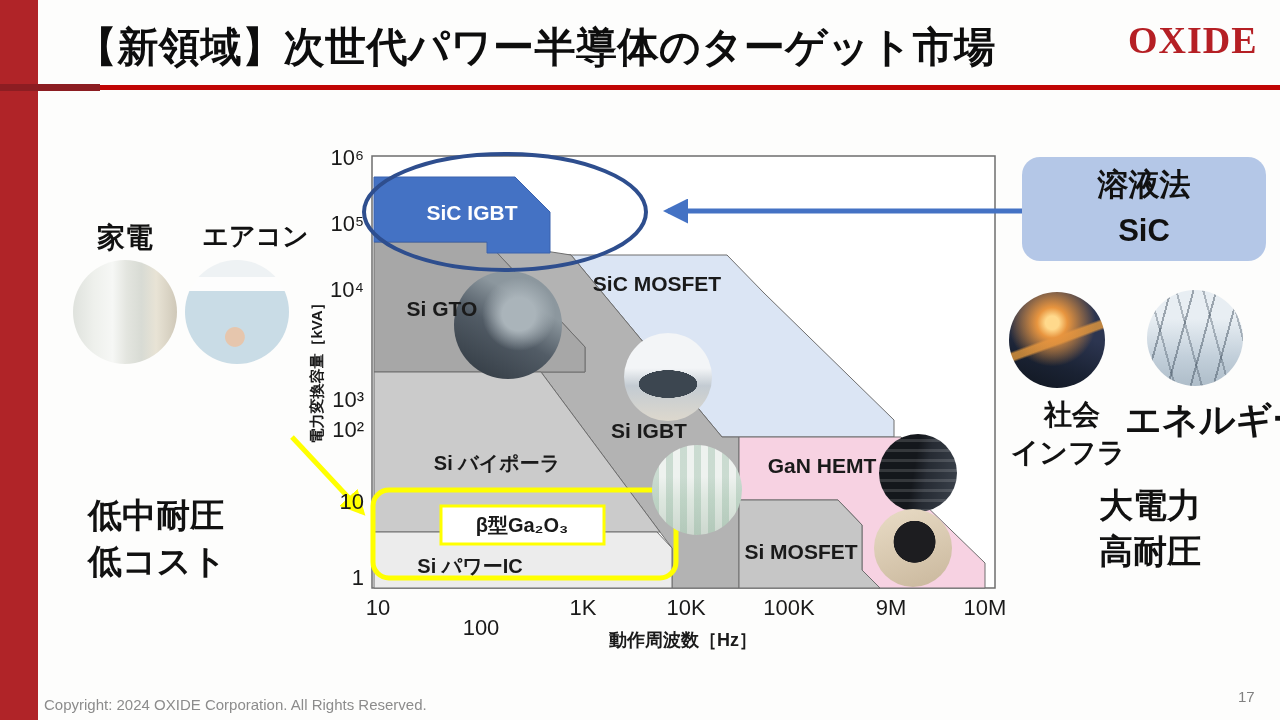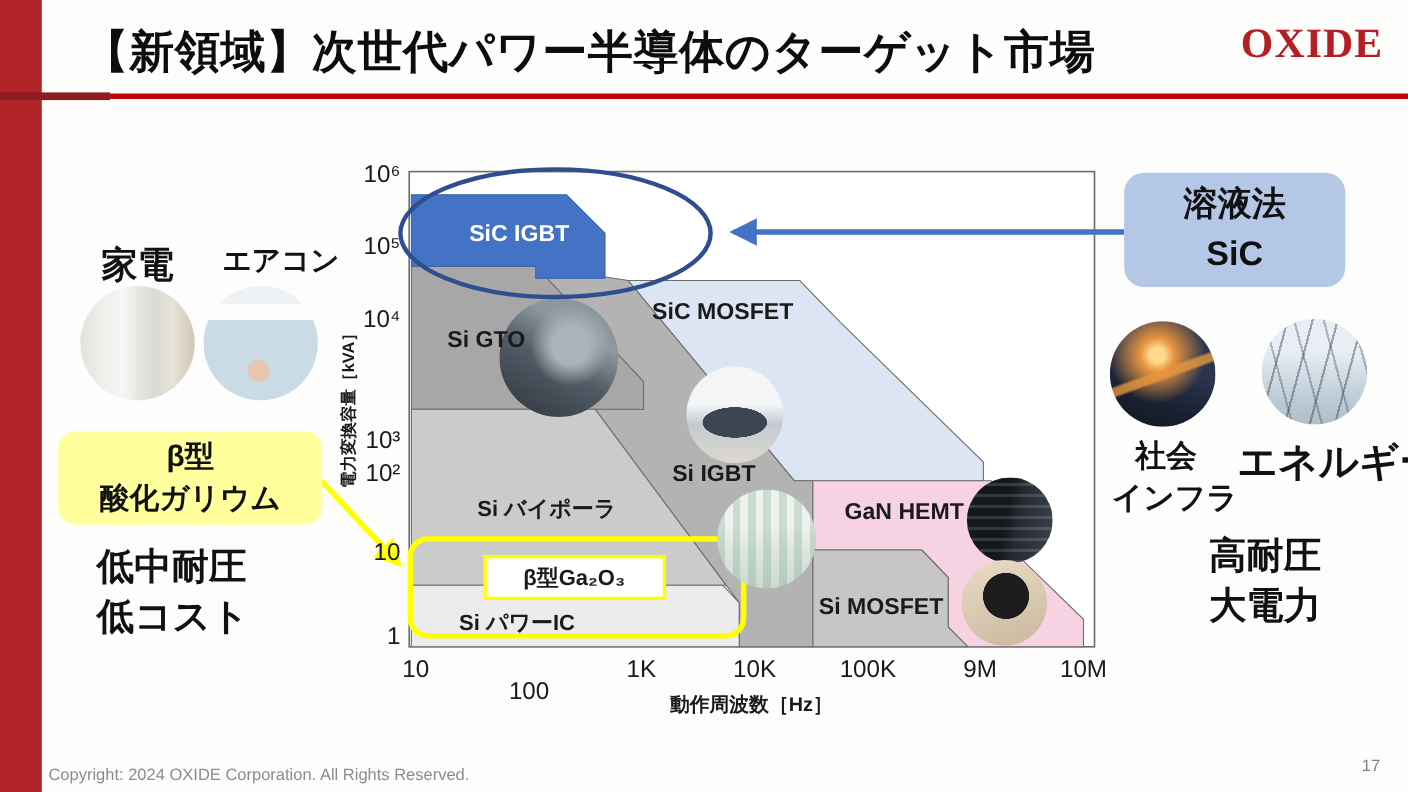--- a/index.html
+++ b/index.html
@@ -48,21 +48,21 @@
       linear-gradient(160deg,rgba(0,0,0,0) 46%,rgba(240,160,60,.75) 48% 53%,rgba(0,0,0,0) 55%),
       linear-gradient(200deg,#2c3550 0 40%,#1a2233 70%,#10161f 100%);}
   #ph-towers{left:1147px;top:290px;width:96px;height:96px;
     background:repeating-linear-gradient(105deg,rgba(60,75,90,.45) 0 2px,rgba(0,0,0,0) 2px 22px),
       repeating-linear-gradient(75deg,rgba(60,75,90,.35) 0 2px,rgba(0,0,0,0) 2px 26px),
       linear-gradient(180deg,#e8eef3 0 30%,#c2cfda 70%,#aebdc9 100%);}
   
   .biglab{position:absolute;font-weight:800;color:#111;z-index:4;white-space:nowrap;}
   #gallium-box{left:53px;top:392px;width:240px;height:85px;background:#ffff9e;border-radius:16px;
     text-align:center;font-weight:800;font-size:27px;line-height:38px;padding-top:4px;box-sizing:border-box;z-index:4;color:#111;}
-  #solution-box{left:1022px;top:157px;width:201px;height:104px;background:#b4c7e7;border-radius:18px;
+  #solution-box{left:1022px;top:157px;width:244px;height:104px;background:#b4c7e7;border-radius:18px;
     text-align:center;font-weight:800;font-size:31px;line-height:46px;padding-top:5px;box-sizing:border-box;z-index:4;color:#111;}
   
   #copyright{left:44px;top:696px;font-size:15px;color:#8c8c8c;z-index:6;}
   #pagenum{left:1238px;top:688px;font-size:15px;color:#808080;z-index:6;}
   #xaxis-label{left:553px;top:628px;width:260px;text-align:center;font-size:18px;font-weight:700;color:#1a1a1a;z-index:4;}
   #yaxis-label{left:222px;top:360px;width:190px;text-align:center;font-size:15px;font-weight:700;color:#1a1a1a;
     transform:rotate(-90deg);z-index:4;}
 </style>
 </head>
 <body>
@@ -135,39 +135,35 @@
   <div class="tick xtick" style="left:436px;top:595px;margin-top:20px;">100</div>
   <div class="tick xtick" style="left:538px;top:595px;">1K</div>
   <div class="tick xtick" style="left:641px;top:595px;">10K</div>
   <div class="tick xtick" style="left:744px;top:595px;">100K</div>
   <div class="tick xtick" style="left:846px;top:595px;">9M</div>
   <div class="tick xtick" style="left:940px;top:595px;">10M</div>
 
   <div class="abs" id="xaxis-label">動作周波数［Hz］</div>
   <div class="abs" id="yaxis-label">電力変換容量［kVA］</div>
 
-  <div class="biglab" style="left:85px;top:219px;width:80px;text-align:center;font-size:33px;">家電</div>
+  <div class="biglab" style="left:85px;top:219px;width:80px;text-align:center;font-size:28px;">家電</div>
   <div class="biglab" style="left:188px;top:219px;width:135px;text-align:center;font-size:26px;">エアコン</div>
-  <div class="abs" id="gallium-box">
-    <div>β型</div>
-    <div>酸化ガリウム</div>
-  </div>
   <div class="biglab" style="left:88px;top:492px;font-size:34px;line-height:46px;">
     <div>低中耐圧</div>
     <div>低コスト</div>
   </div>
 
   <div class="abs" id="solution-box">
     <div>溶液法</div>
     <div>SiC</div>
   </div>
-  <div class="biglab" style="left:1020px;top:396px;width:80px;text-align:center;font-size:28px;">社会</div>
+  <div class="biglab" style="left:1020px;top:396px;width:80px;text-align:right;font-size:28px;">社会</div>
   <div class="biglab" style="left:1125px;top:396px;width:152px;text-align:center;font-size:36px;">エネルギー</div>
   <div class="biglab" style="left:998px;top:434px;width:140px;text-align:center;font-size:28px;">インフラ</div>
   <div class="biglab" style="left:1075px;top:482px;width:150px;text-align:center;font-size:34px;line-height:46px;">
+    <div>大電力</div>
     <div>高耐圧</div>
-    <div>大電力</div>
   </div>
 
   <div class="abs" id="copyright">Copyright: 2024 OXIDE Corporation. All Rights Reserved.</div>
   <div class="abs" id="pagenum">17</div>
 
 </div>
 
 </body></html>

